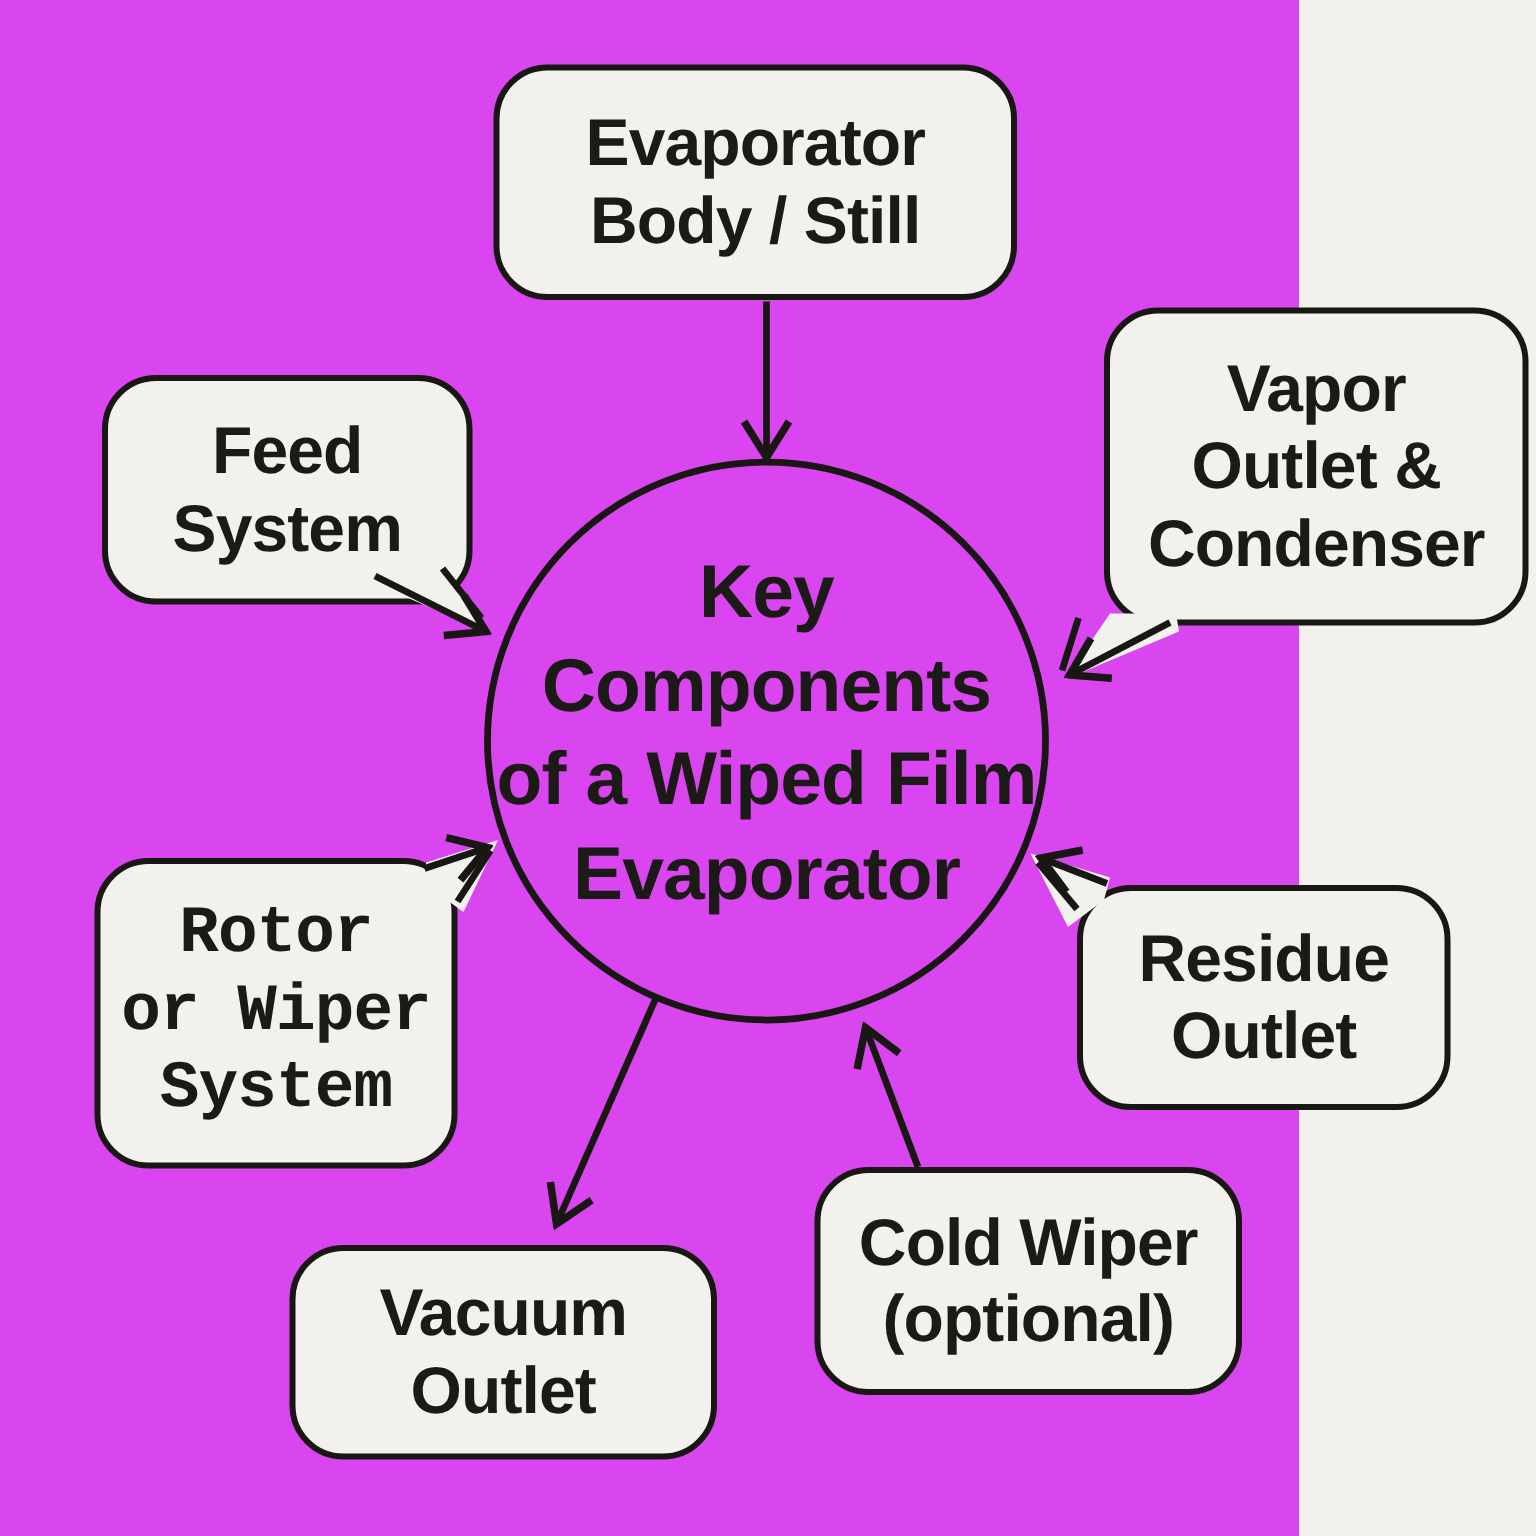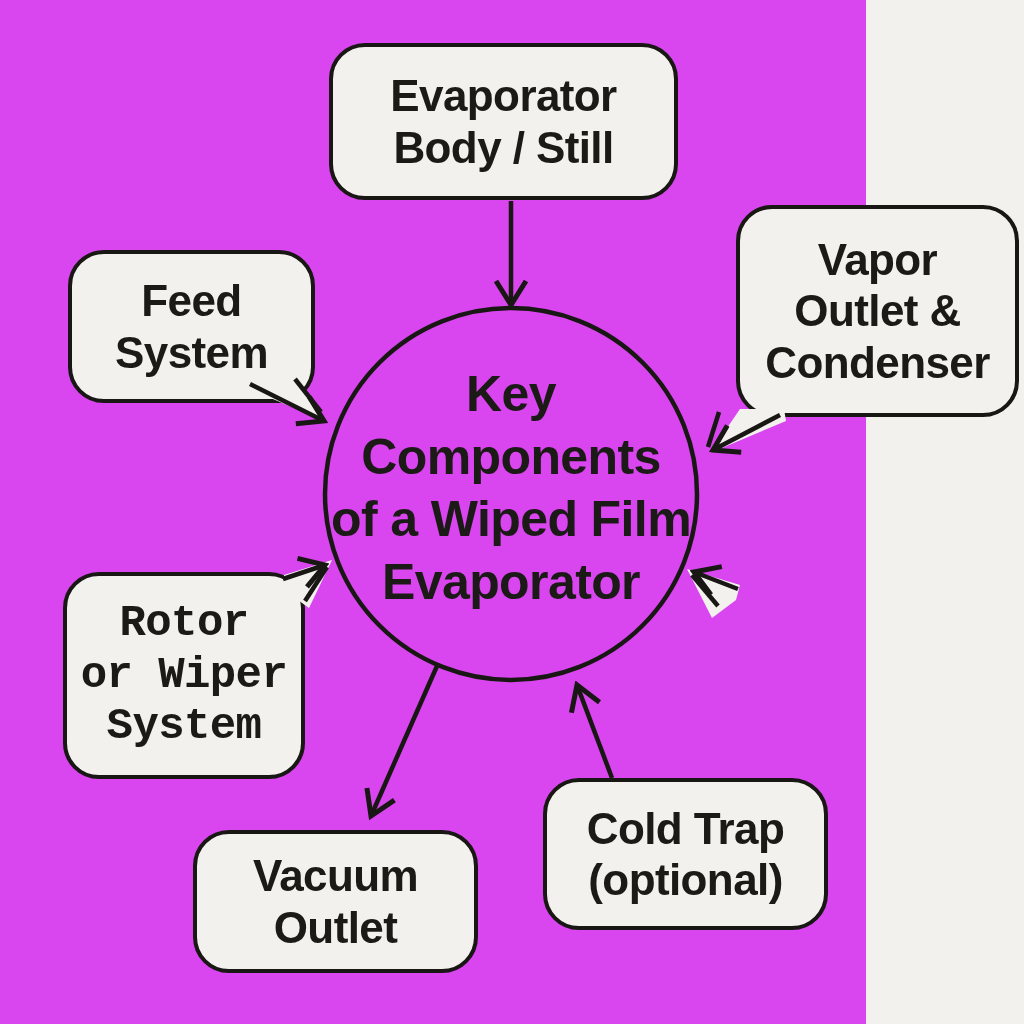--- a/index.html
+++ b/index.html
@@ -53,23 +53,25 @@
   <div class="node node-evaporator">Evaporator
 Body / Still</div>
   <div class="node node-feed">Feed
 System</div>
   <div class="node node-vapor">Vapor
 Outlet &amp;
 Condenser</div>
   <div class="node node-rotor">Rotor
 or Wiper
 System</div>
+  <div class="node node-residue">Residue
+Outlet</div>
   <div class="node node-vacuum">Vacuum
 Outlet</div>
-  <div class="node node-coldtrap">Cold Trap
+  <div class="node node-coldtrap">Cold Wiper
 (optional)</div>
 
   <svg class="connector-layer" viewBox="0 0 1024 1024">
     <defs>
       <marker id="chevron" viewBox="0 0 40 40" refX="36" refY="20" markerWidth="40" markerHeight="40" markerUnits="userSpaceOnUse" orient="auto">
         <path d="M12,5 L36,20 L12,35" fill="none" stroke="#181714" stroke-width="5"></path>
       </marker>
     </defs>
 
     <circle class="stroke" cx="511" cy="494" r="186" fill="#f2f1ed"></circle>

